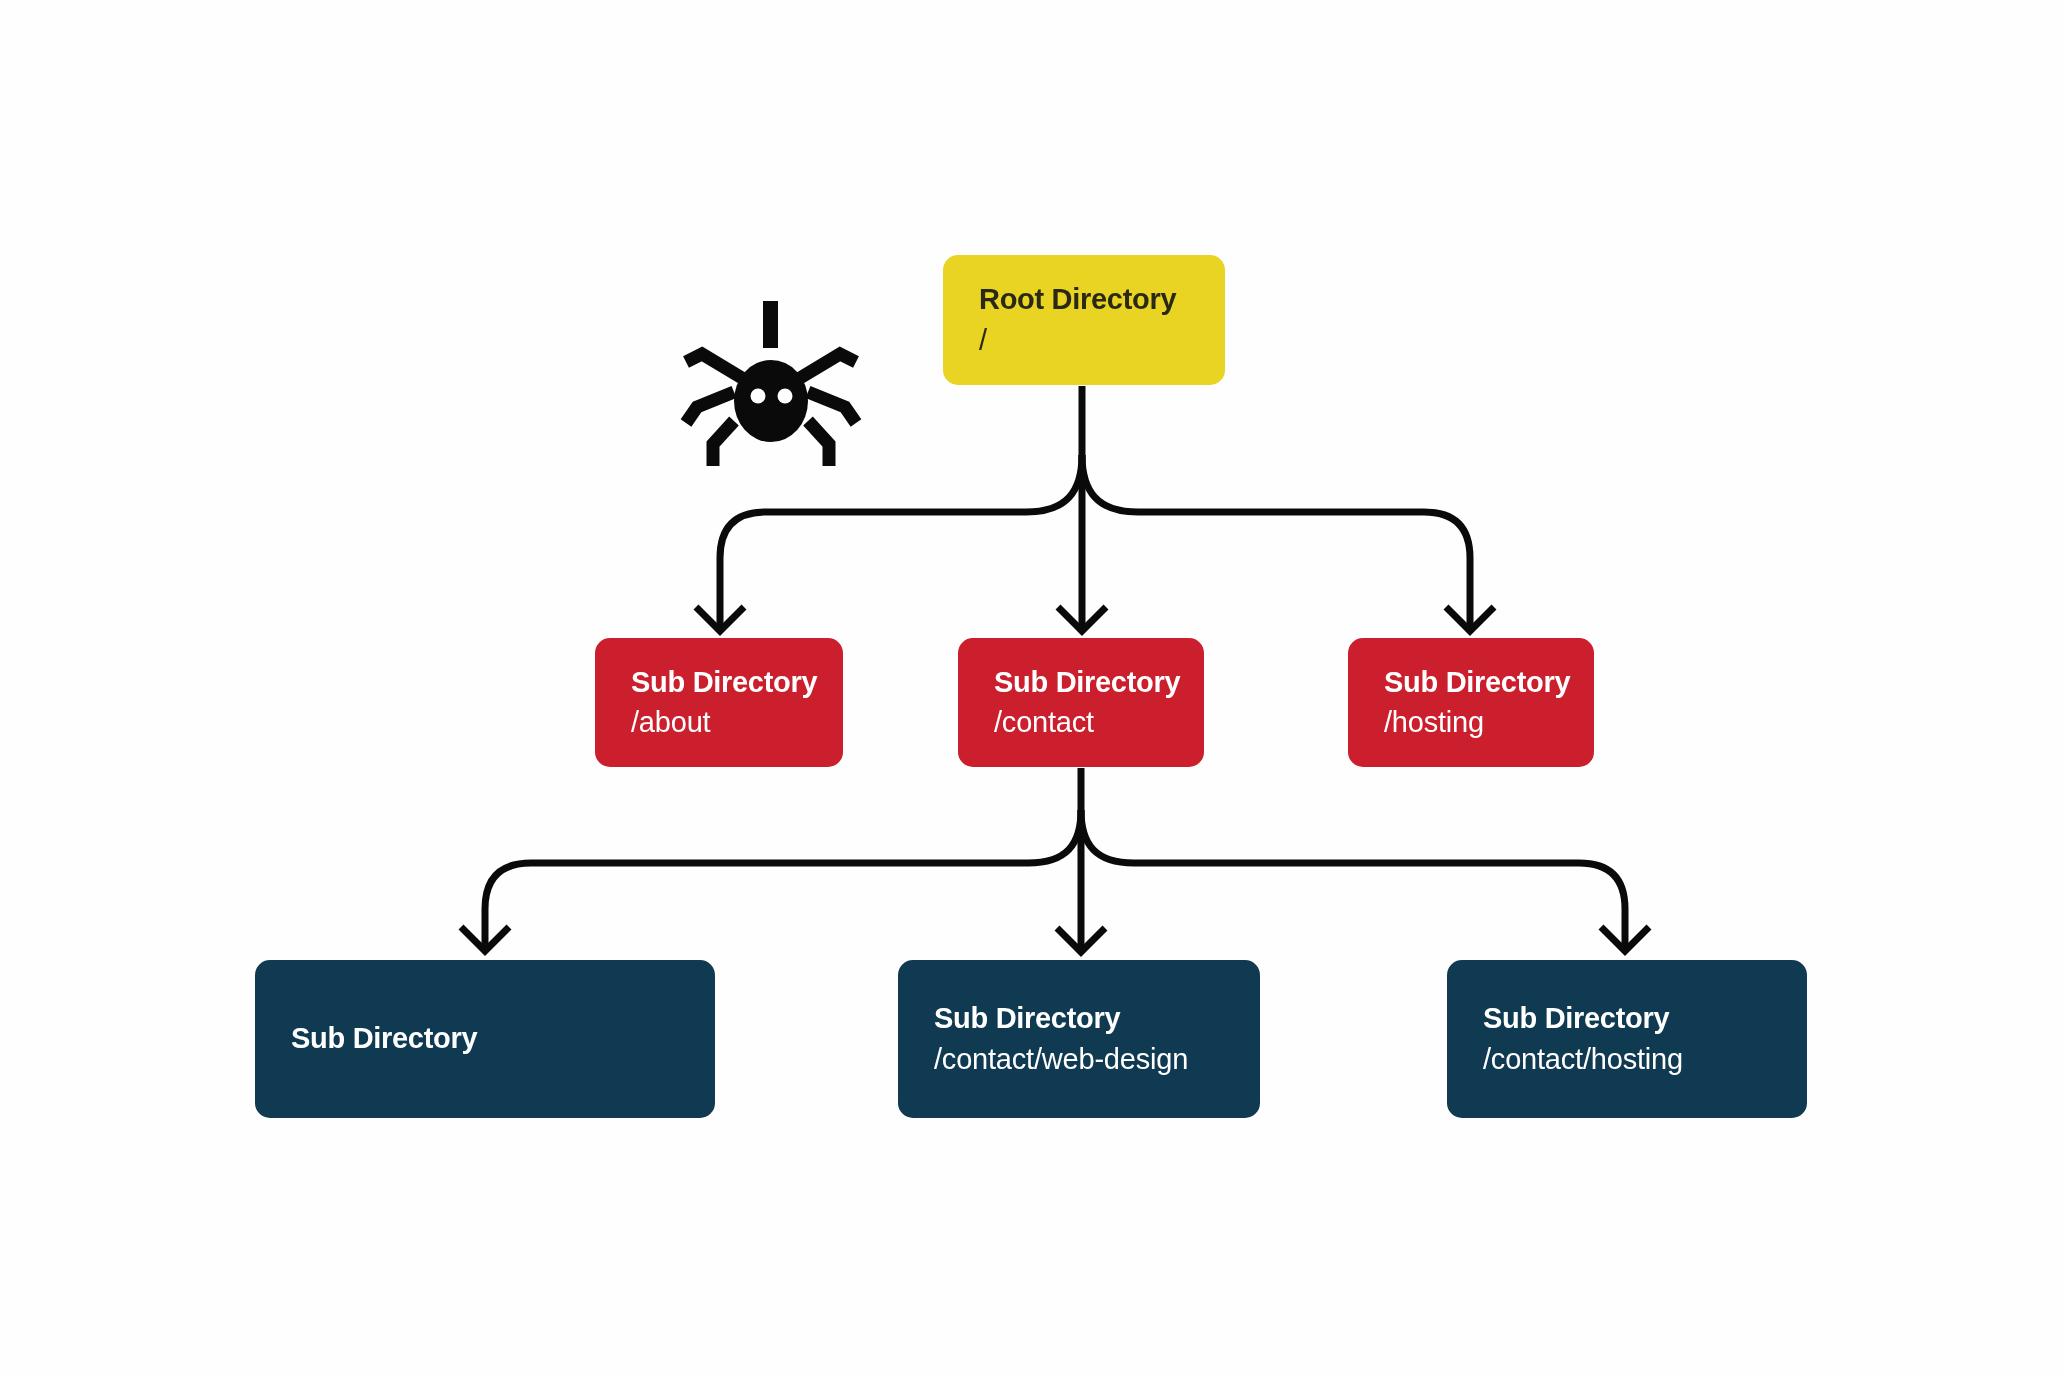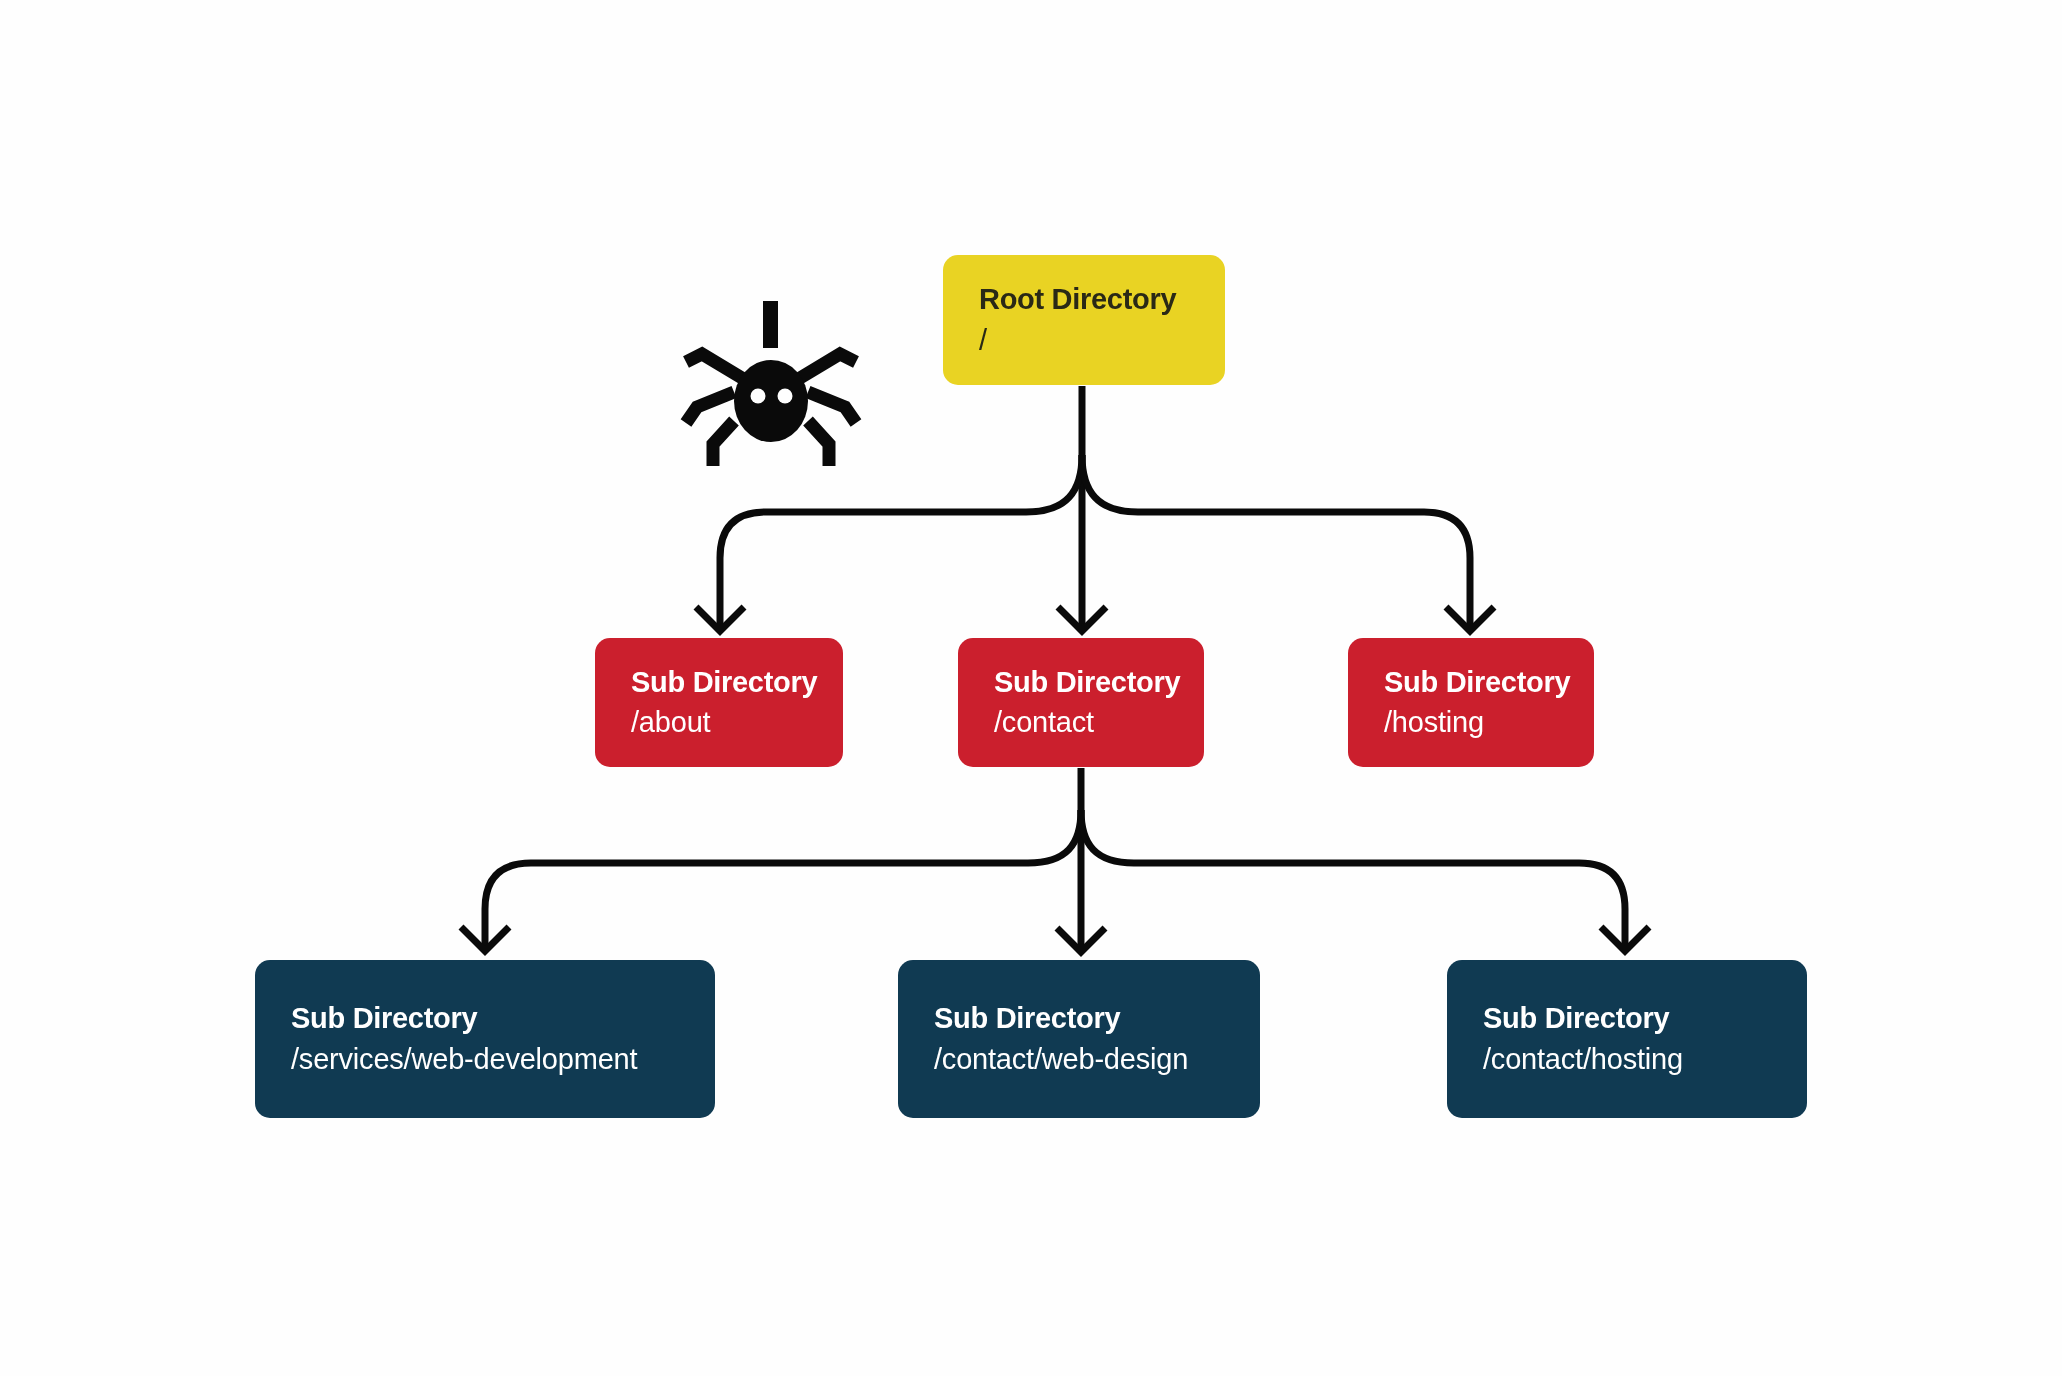--- a/index.html
+++ b/index.html
@@ -145,21 +145,20 @@
     <div class="node-path">/contact</div>
   </div>
 
   <div class="node pos-l1-2" style="background-color: rgb(203, 31, 45); color: rgb(255, 255, 255);">
     <div class="node-title">Sub Directory</div>
     <div class="node-path">/hosting</div>
   </div>
 
   <div class="node pos-l2-0" style="background-color: rgb(16, 58, 82); color: rgb(255, 255, 255);">
     <div class="node-title">Sub Directory</div>
-    <div class="node-path">/services/web-development</div>
   </div>
 
   <div class="node pos-l2-1" style="background-color: rgb(16, 58, 82); color: rgb(255, 255, 255);">
     <div class="node-title">Sub Directory</div>
     <div class="node-path">/contact/web-design</div>
   </div>
 
   <div class="node pos-l2-2" style="background-color: rgb(16, 58, 82); color: rgb(255, 255, 255);">
     <div class="node-title">Sub Directory</div>
     <div class="node-path">/contact/hosting</div>

